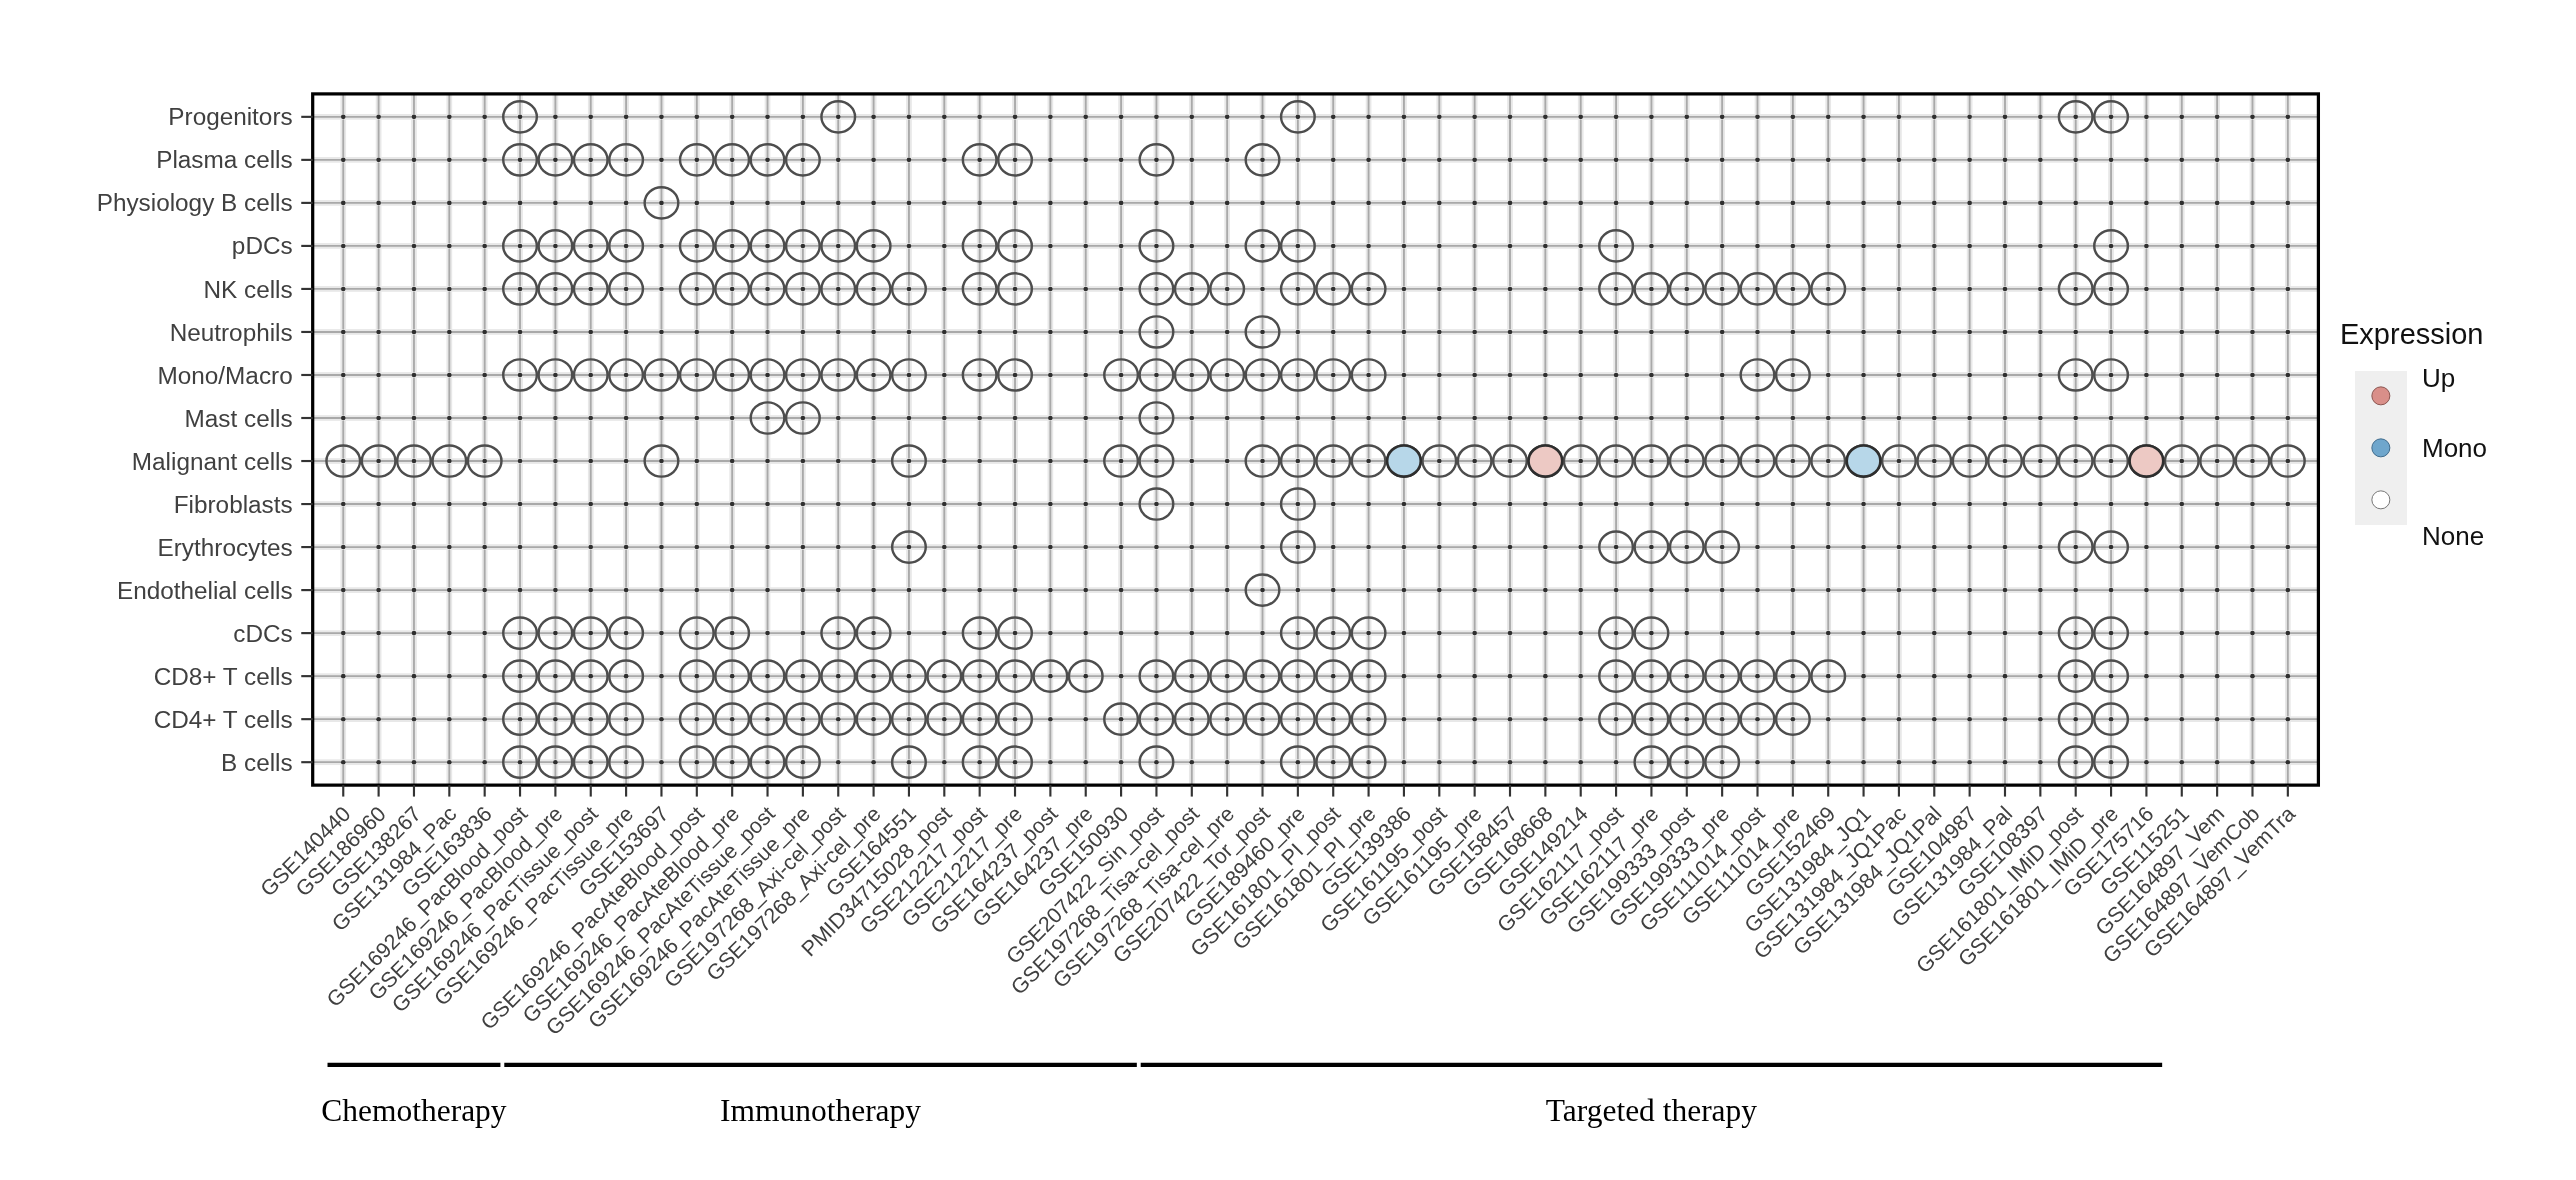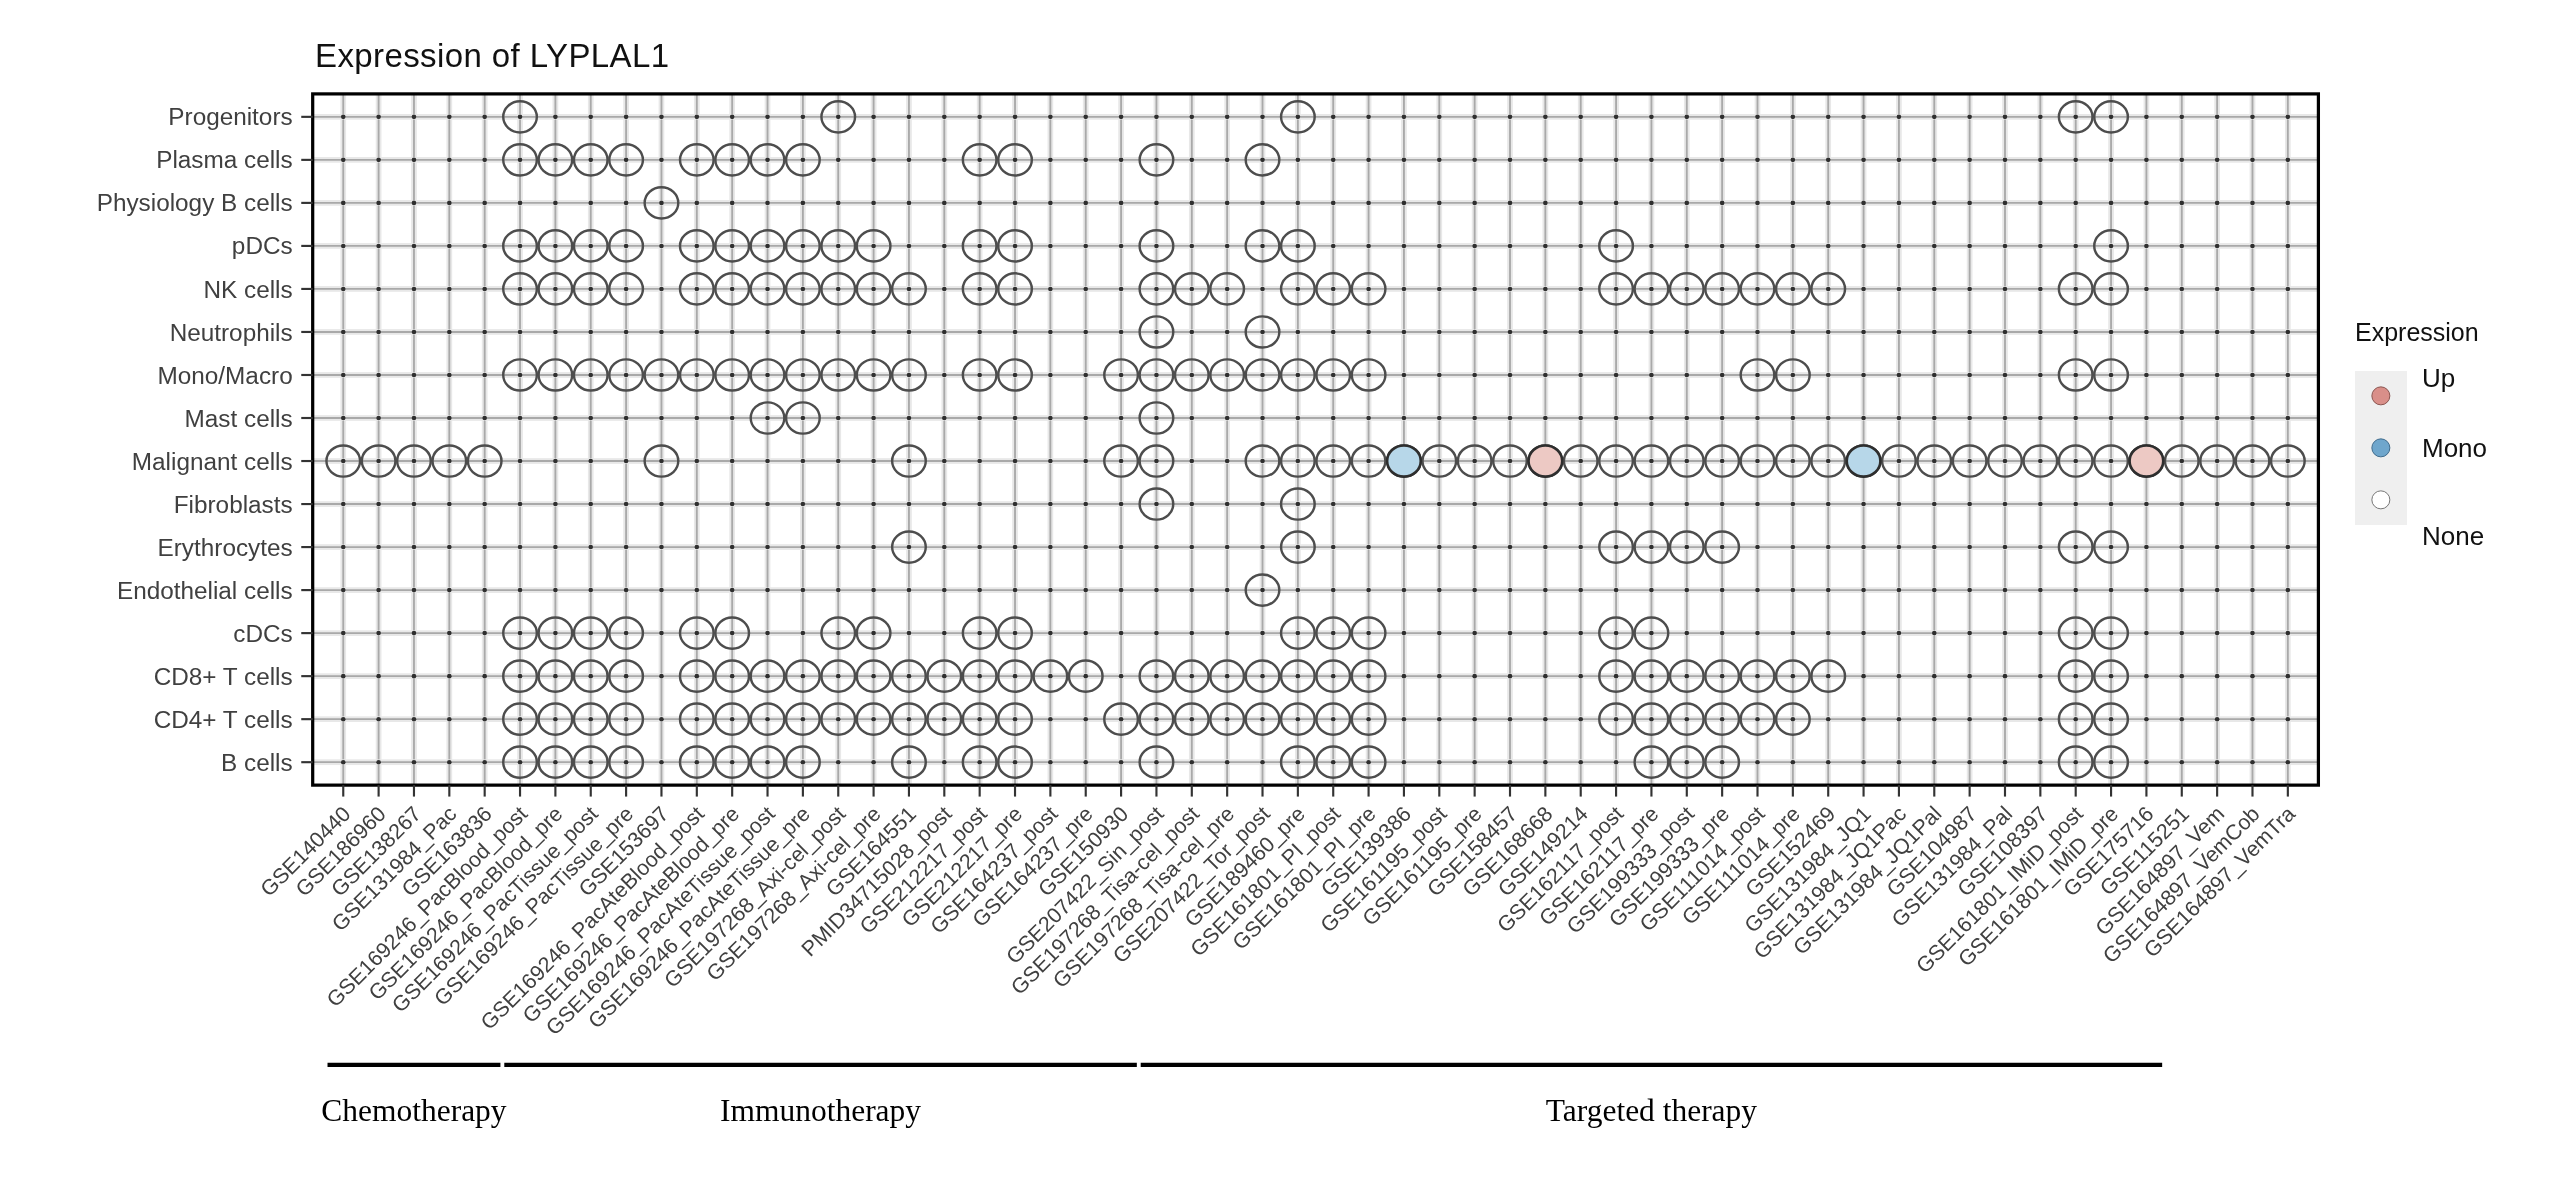--- a/index.html
+++ b/index.html
@@ -1,31 +1,30 @@
 <!DOCTYPE html>
 <html style="font-size:11.4px"><head>
 <meta charset="utf-8">
 <style>
   html,body{margin:0;padding:0;background:#ffffff;}
   .canvas{position:relative;width:2576px;height:1181px;background:#ffffff;overflow:hidden;
           font-family:"Liberation Sans","DejaVu Sans",sans-serif;}
   .title{position:absolute;left:315px;top:37px;font-size:33px;font-weight:500;color:#111;letter-spacing:0.4px;}
   svg#plot{position:absolute;left:0;top:0;}
   .legend{position:absolute;left:2340px;top:318px;width:236px;}
-  .legend-title{font-size:25px;color:#111;margin-left:15px;}
+  .legend-title{font-size:29px;color:#111;}
   .legend-keys{position:absolute;left:15px;top:53px;width:52px;height:154px;background:#efefef;}
   .legend-dot{position:absolute;left:50%;border-radius:50%;width:19.3px;height:19.3px;box-sizing:border-box;
               transform:translate(-50%,-50%);}
   .legend-label{position:absolute;left:82px;transform:translateY(-50%);font-size:26px;color:#111;}
 </style>
 </head>
 <body>
 
 <div class="canvas">
-  <div class="title">Expression of LYPLAL1</div>
 
   <svg id="plot" width="2576" height="1181" viewBox="0 0 3600 1650" xmlns="http://www.w3.org/2000/svg">
       <rect x="475.70535714285717" y="131" width="8" height="966" fill="#e8e8e8"></rect>
       <line x1="479.70535714285717" y1="131" x2="479.70535714285717" y2="1097" stroke="#a9a9a9" stroke-width="2.6"></line>
       <rect x="525.1160714285714" y="131" width="8" height="966" fill="#e8e8e8"></rect>
       <line x1="529.1160714285714" y1="131" x2="529.1160714285714" y2="1097" stroke="#a9a9a9" stroke-width="2.6"></line>
       <rect x="574.5267857142857" y="131" width="8" height="966" fill="#e8e8e8"></rect>
       <line x1="578.5267857142857" y1="131" x2="578.5267857142857" y2="1097" stroke="#a9a9a9" stroke-width="2.6"></line>
       <rect x="623.9375" y="131" width="8" height="966" fill="#e8e8e8"></rect>
       <line x1="627.9375" y1="131" x2="627.9375" y2="1097" stroke="#a9a9a9" stroke-width="2.6"></line>

